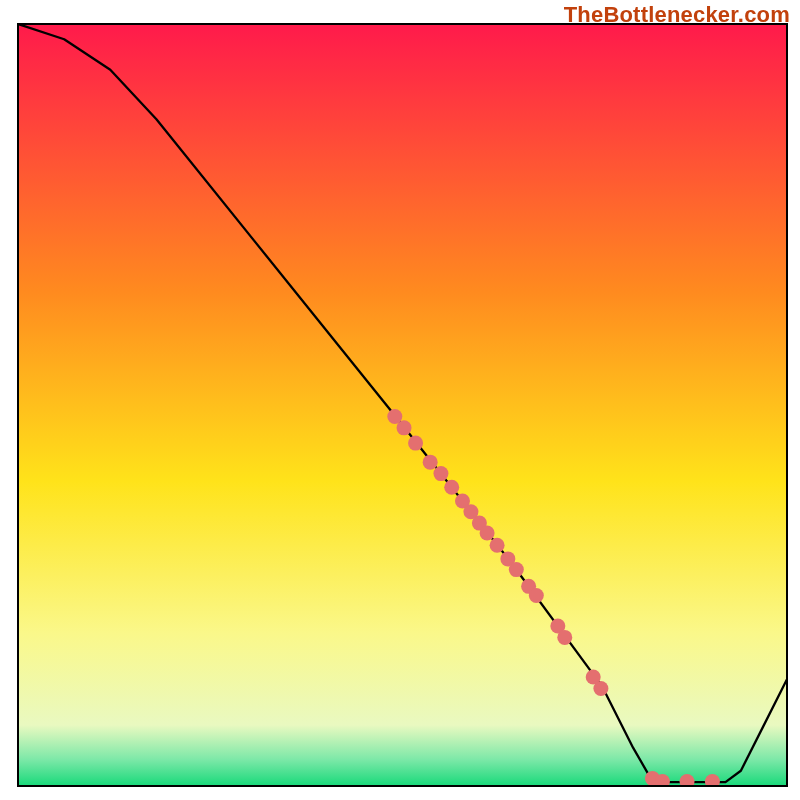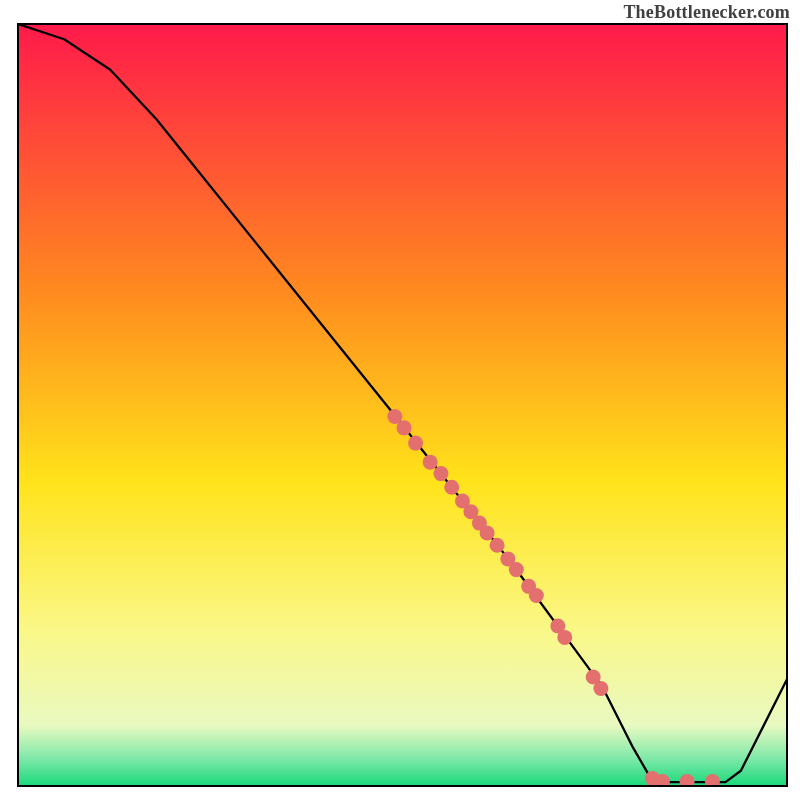--- a/index.html
+++ b/index.html
@@ -7,24 +7,24 @@
     padding: 0;
     width: 800px;
     height: 800px;
     overflow: hidden;
     background: #fff;
   }
   .watermark {
     position: absolute;
     top: 2px;
     right: 10px;
-    font-family: Liberation Serif, serif;
-    font-size: 18px;
+    font-family: Liberation Sans, sans-serif;
+    font-size: 22px;
     font-weight: bold;
-    color: #404040;
+    color: #c2410c;
     letter-spacing: 0.2px;
     z-index: 10;
   }
   svg {
     position: absolute;
     top: 0;
     left: 0;
   }
 </style>
 </head>

